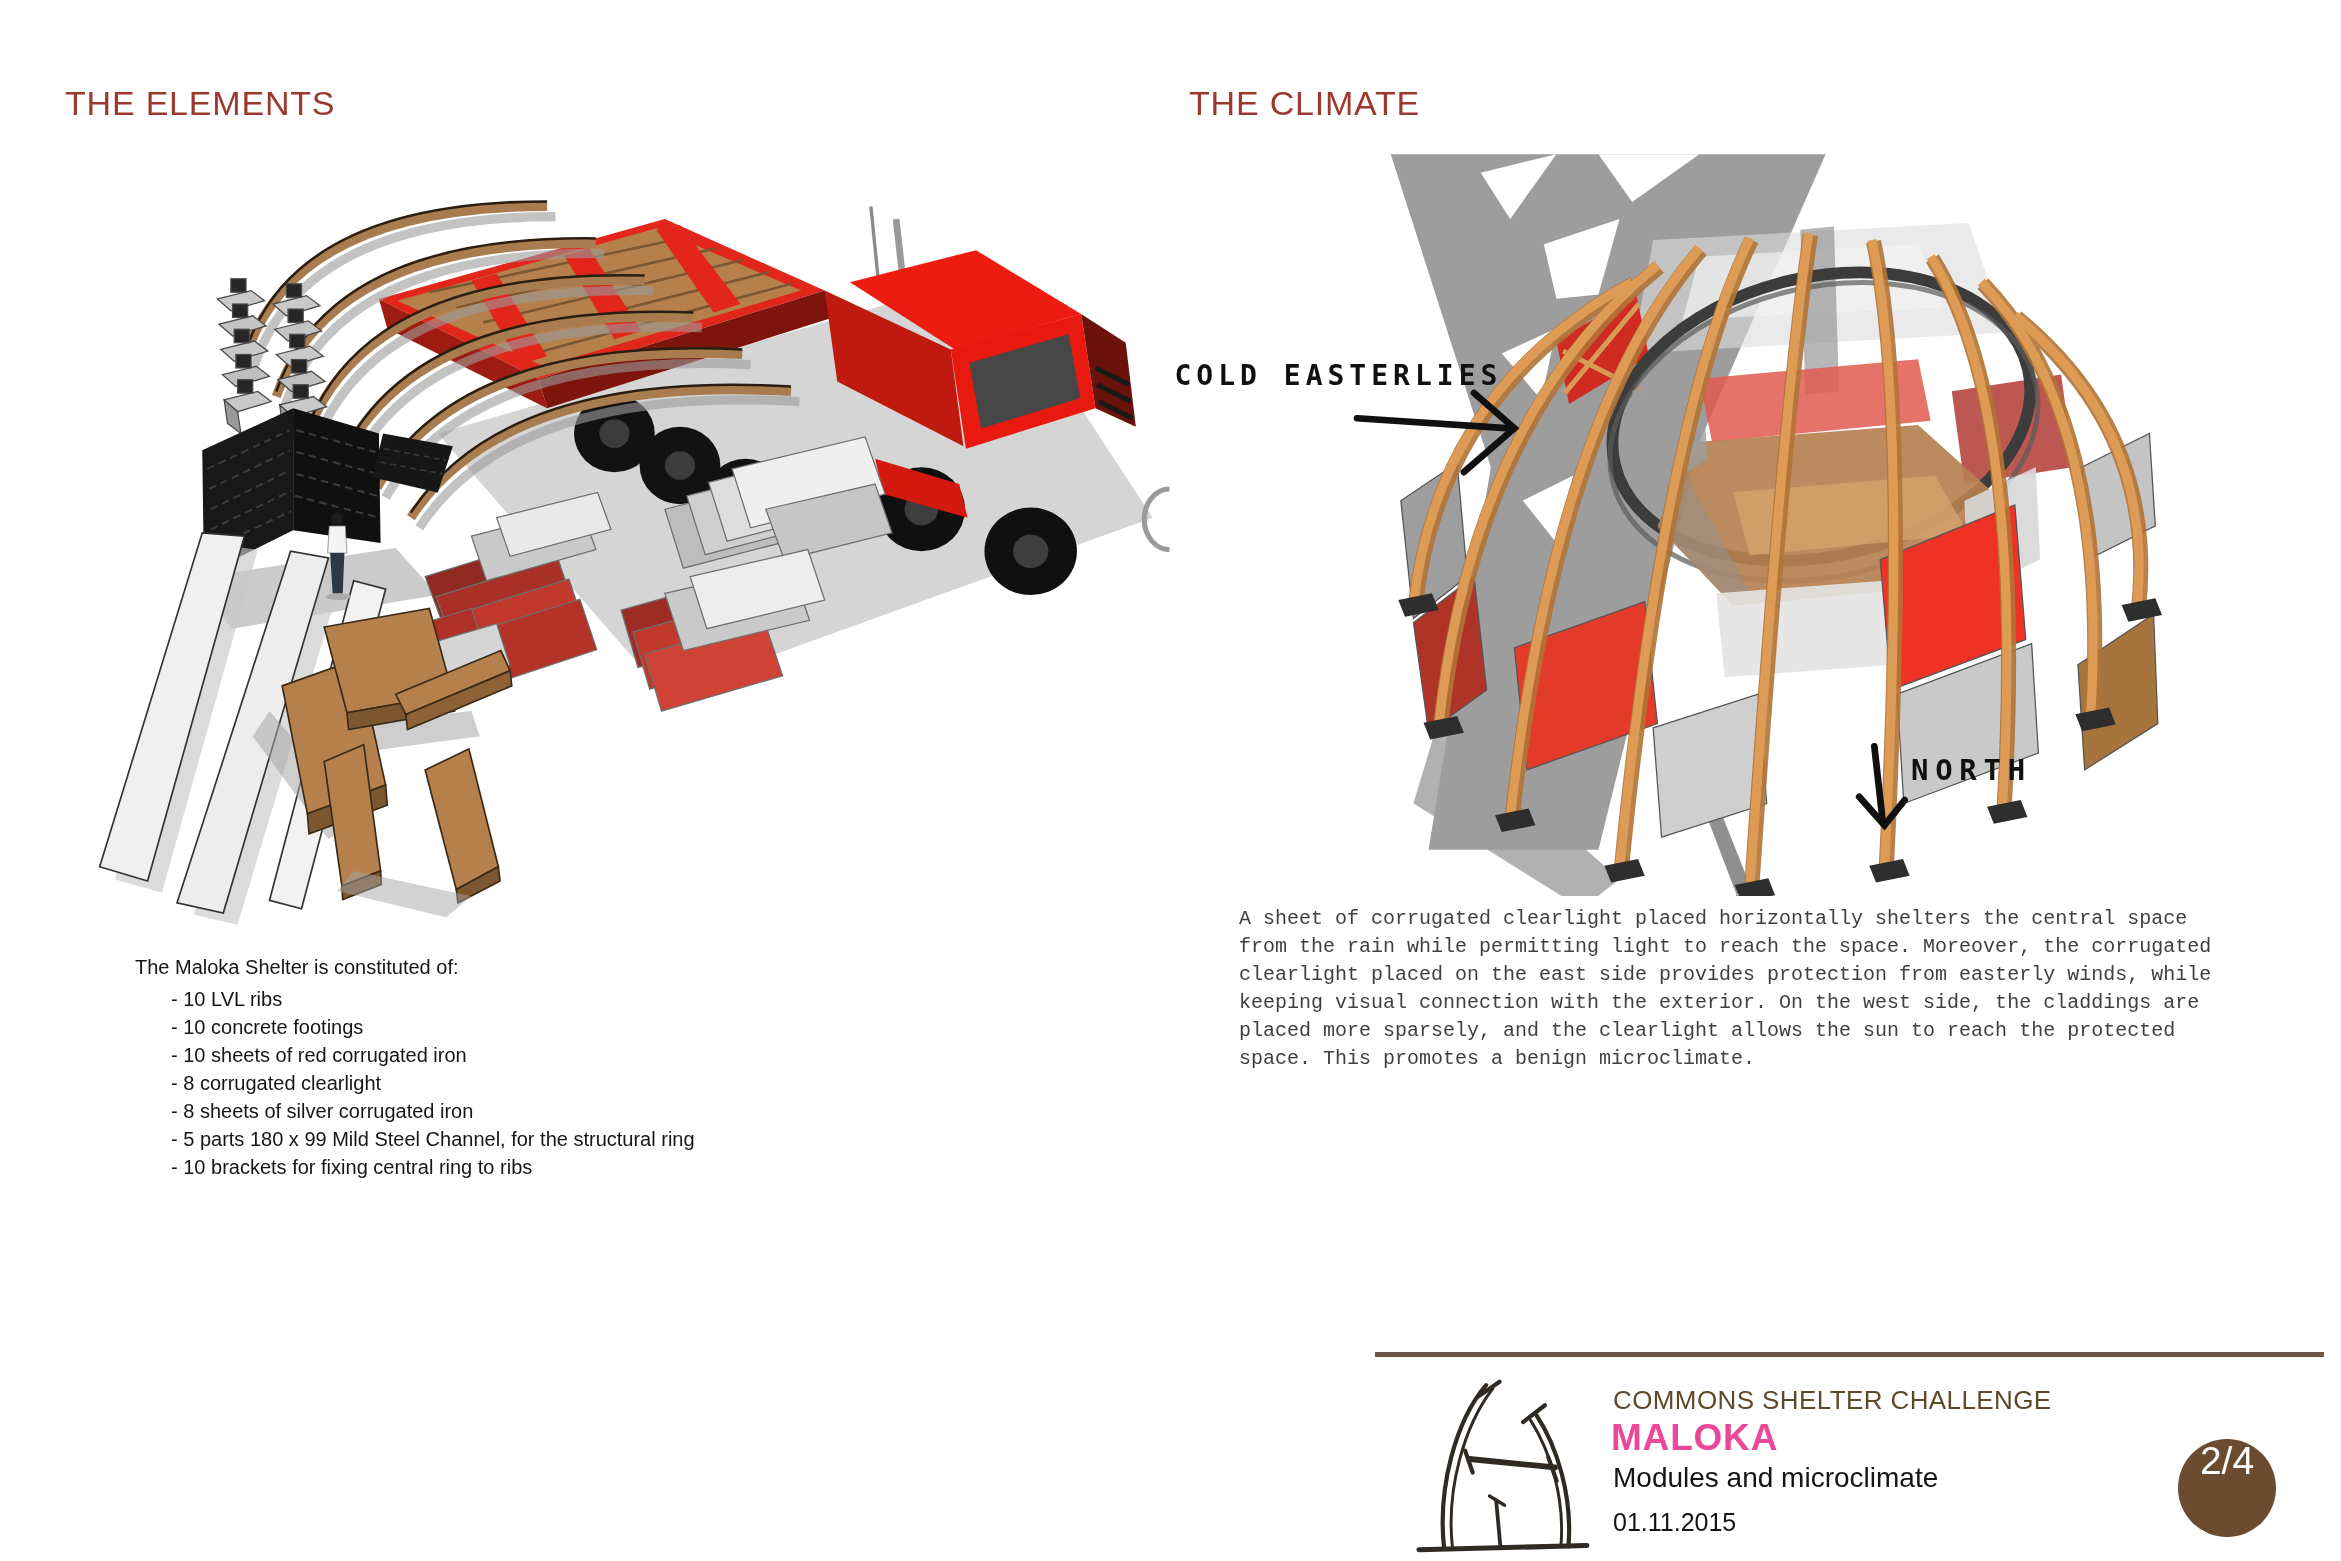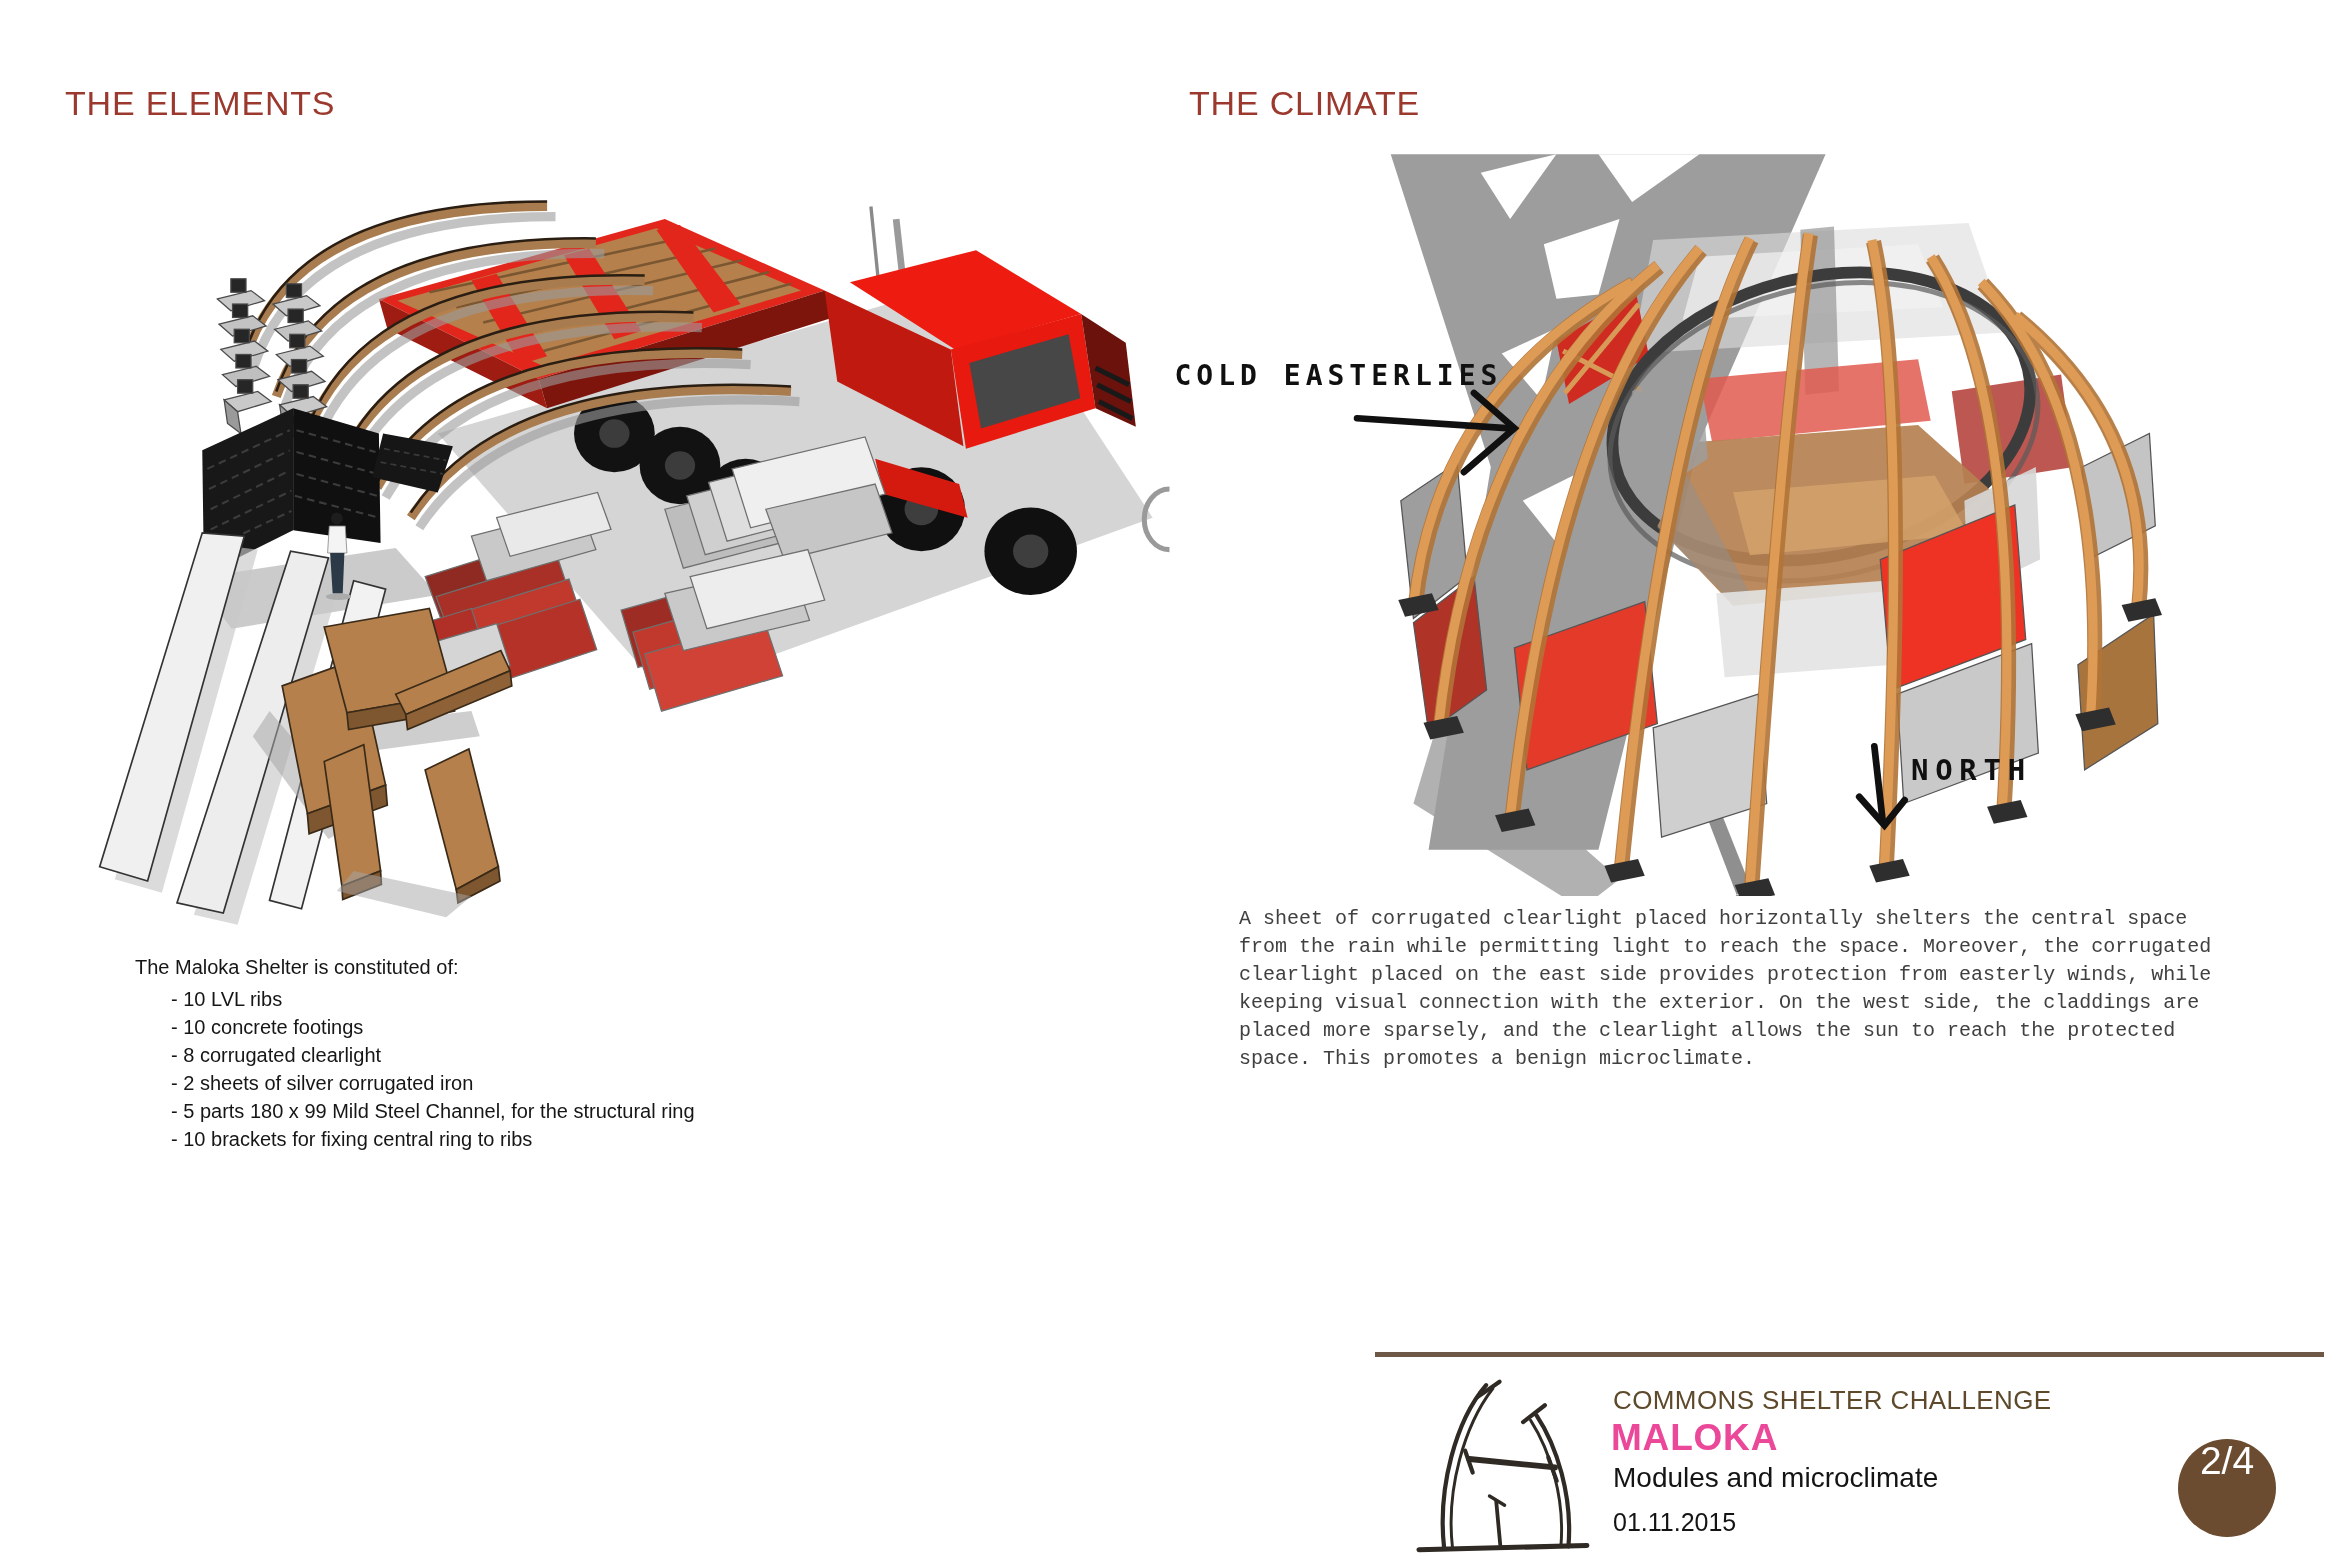--- a/index.html
+++ b/index.html
@@ -241,22 +241,23 @@
   </g>
 
   <path d="M1300,396 a30,36 0 0 0 0,72" stroke="#9a9a9a" stroke-width="6" fill="none"></path>
 </svg>
 </div>
 
 <div class="abs" style="left:131px;top:949px;" id="elements-list">
   <p class="intro">The Maloka Shelter is constituted of:</p>
   <div class="item">- 10 LVL ribs</div>
   <div class="item">- 10 concrete footings</div>
+  <div class="item">- 10 sheets of red corrugated iron</div>
   <div class="item">- 8 corrugated clearlight</div>
-  <div class="item">- 2 sheets of silver corrugated iron</div>
+  <div class="item">- 8 sheets of silver corrugated iron</div>
   <div class="item">- 5 parts 180 x 99 Mild Steel Channel, for the structural ring</div>
   <div class="item">- 10 brackets for fixing central ring to ribs</div>
 </div>
 
 <div class="abs section-heading" style="left:1189px;top:84px;">THE CLIMATE</div>
 
 <div class="abs" style="left:1161px;top:139px;width:1060px;height:757px;">
 <svg width="1060" height="757" viewBox="0 0 1260 900" style="position:absolute;left:0;top:0;">
 
   <g>

